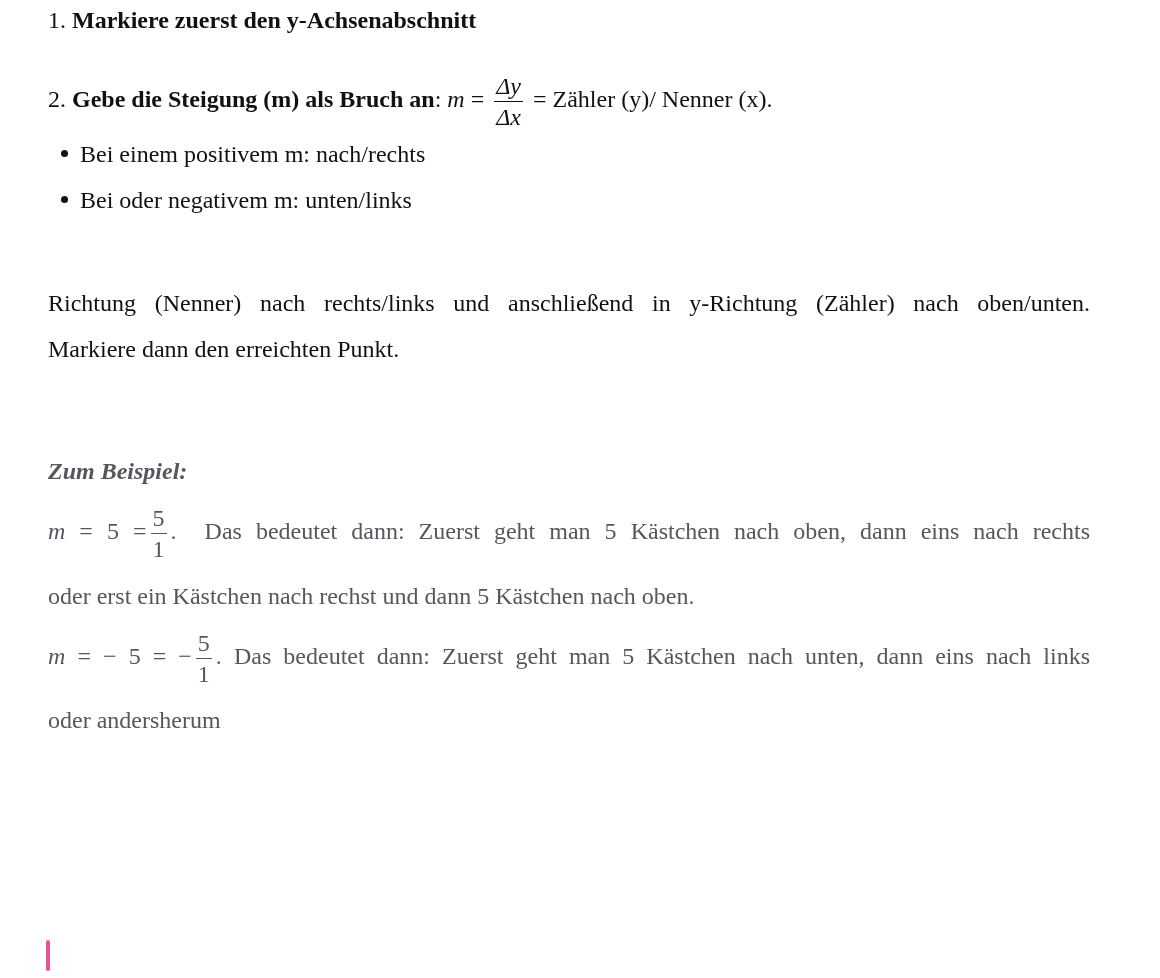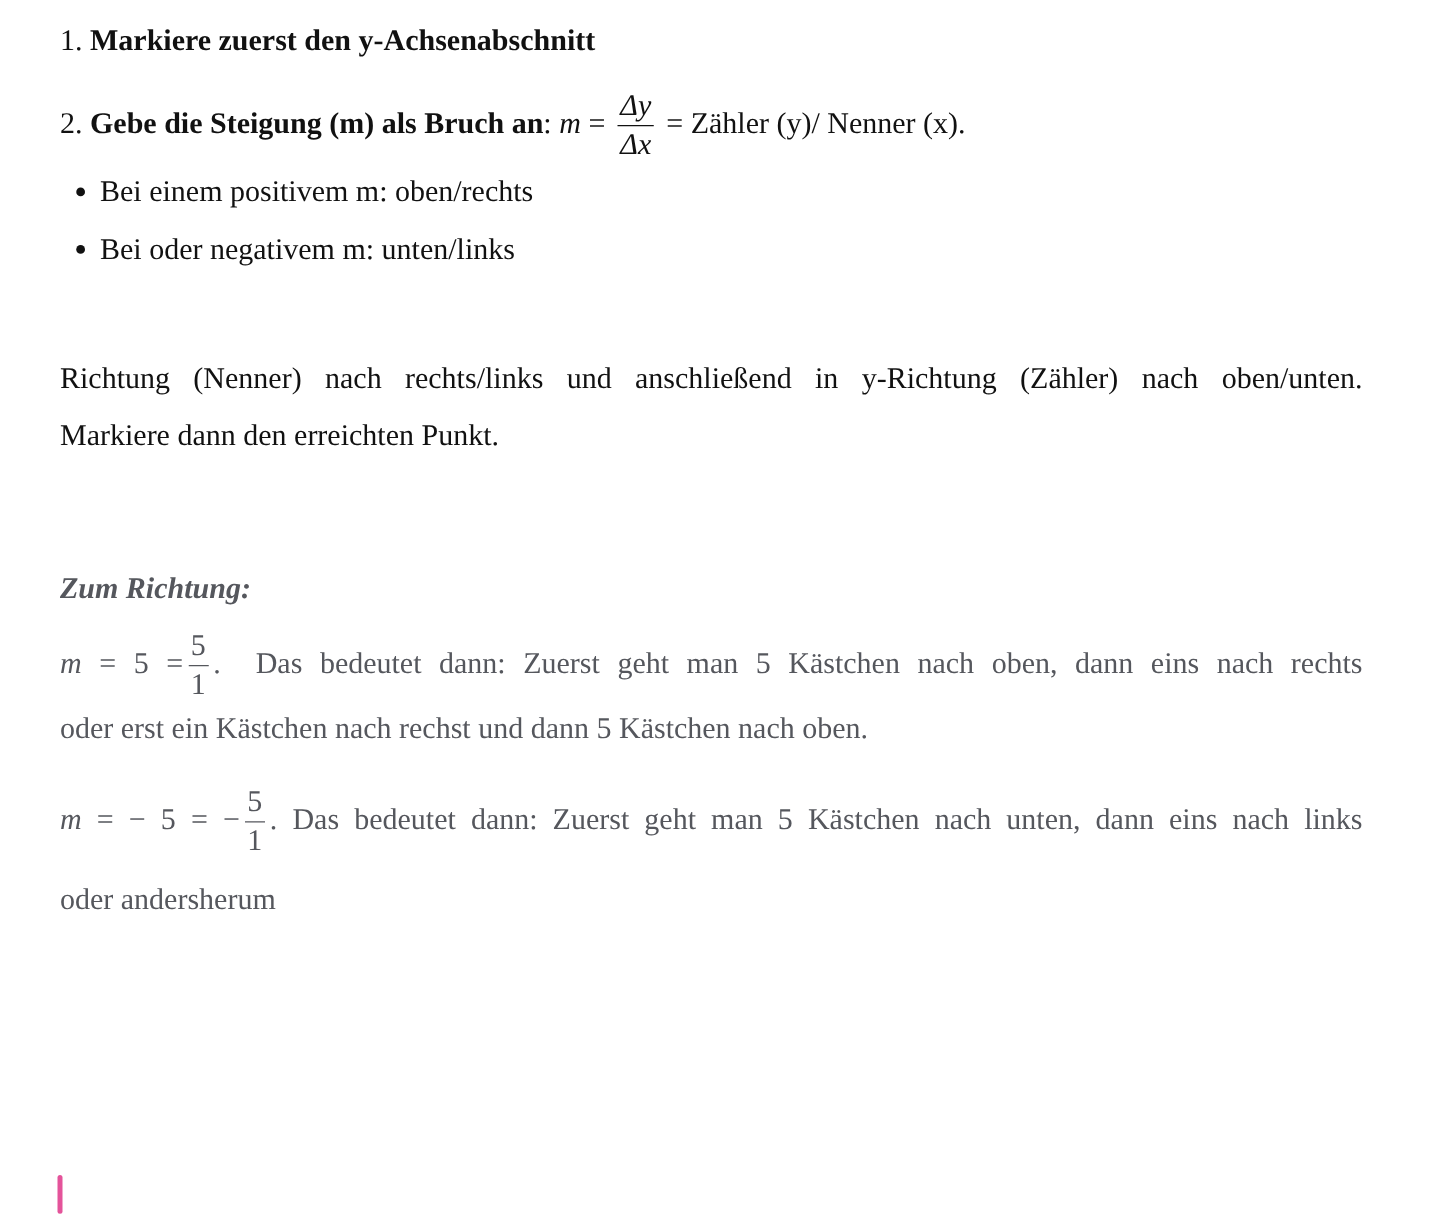--- a/index.html
+++ b/index.html
@@ -29,58 +29,58 @@
       width: 7px; height: 7px; border-radius: 50%; background: #111;
     }
     .cursor {
       position: absolute; left: 46px; top: 940px; width: 4px; height: 31px;
       background: #e4539a; border-radius: 2px;
     }
   </style>
 </head>
 <body>
 
-<div class="block line" style="top: 17px; line-height: 32px;">
+<div class="block line" style="top: 4px; line-height: 32px;">
   <span>1.</span>
   <b>Markiere zuerst den y-Achsenabschnitt</b>
 </div>
 
 <div class="block line" style="top: 64px; line-height: 70px;">
   <span>2.</span>
   <b>Gebe die Steigung (m) als Bruch an</b><span>:</span>
   <span class="math">
     <span class="mi">m</span>
     <span>=</span>
     <span class="frac">
       <span class="num mi">Δy</span>
       <span class="bar"></span>
       <span class="den mi">Δx</span>
     </span>
     <span>= Zähler (y)/ Nenner (x).</span>
   </span>
 </div>
 
 <ul class="bullets">
-  <li style="top: 138px; line-height: 32px;">Bei einem positivem m: oben/rechts</li>
+  <li style="top: 138px; line-height: 32px;">Bei einem positivem m: nach/rechts</li>
   <li style="top: 184px; line-height: 32px;">Bei oder negativem m: unten/links</li>
 </ul>
 
 <div class="block" style="top: 273px; line-height: 32px;">
   <span class="justify" style="margin-top: 14px;">Richtung (Nenner) nach rechts/links und anschließend in y-Richtung (Zähler) nach oben/unten.</span>
   <span class="line" style="display:block; margin-top: 14px;">Markiere dann den erreichten Punkt.</span>
 </div>
 
 <div class="block gray line" style="top: 455px; line-height: 32px;">
-  <b><i>Zum Richtung:</i></b>
+  <b><i>Zum Beispiel:</i></b>
 </div>
 
 <div class="block gray" style="top: 495px; line-height: 72px;">
   <span class="justify"><span class="math"><span class="mi">m</span> = 5 =<span class="frac"><span class="num">5</span><span class="bar"></span><span class="den">1</span></span><span>.</span></span> &nbsp;<span>Das bedeutet dann: Zuerst geht man 5 Kästchen nach oben, dann eins nach rechts</span></span>
 </div>
-<div class="block gray line" style="top: 567px; line-height: 32px;">oder erst ein Kästchen nach rechst und dann 5 Kästchen nach oben.</div>
+<div class="block gray line" style="top: 580px; line-height: 32px;">oder erst ein Kästchen nach rechst und dann 5 Kästchen nach oben.</div>
 
 <div class="block gray" style="top: 620px; line-height: 72px;">
   <span class="justify"><span class="math"><span class="mi">m</span> = − 5 = −<span class="frac"><span class="num">5</span><span class="bar"></span><span class="den">1</span></span><span>.</span></span> <span>Das bedeutet dann: Zuerst geht man 5 Kästchen nach unten, dann eins nach links</span></span>
 </div>
 <div class="block gray line" style="top: 704px; line-height: 32px;">oder andersherum</div>
 
 <div class="block" style="top: 795px; line-height: 32px;">
 </div>
 
 <div class="cursor"></div>

